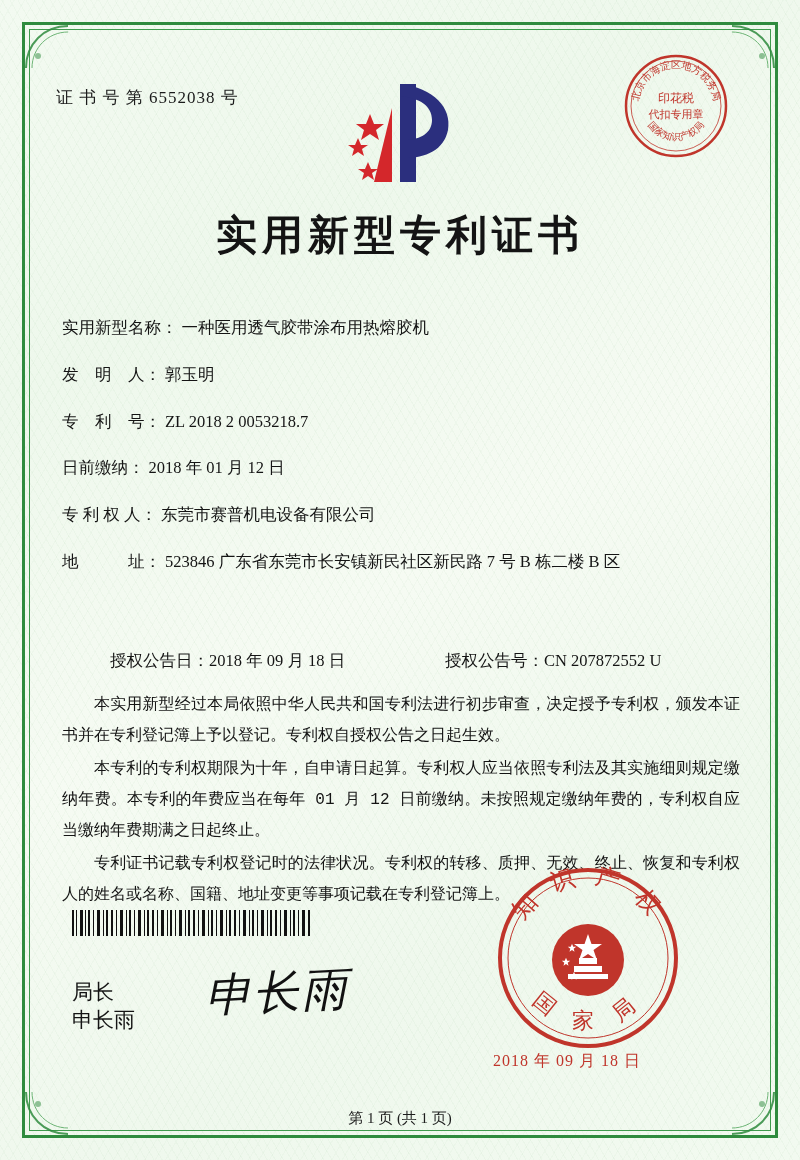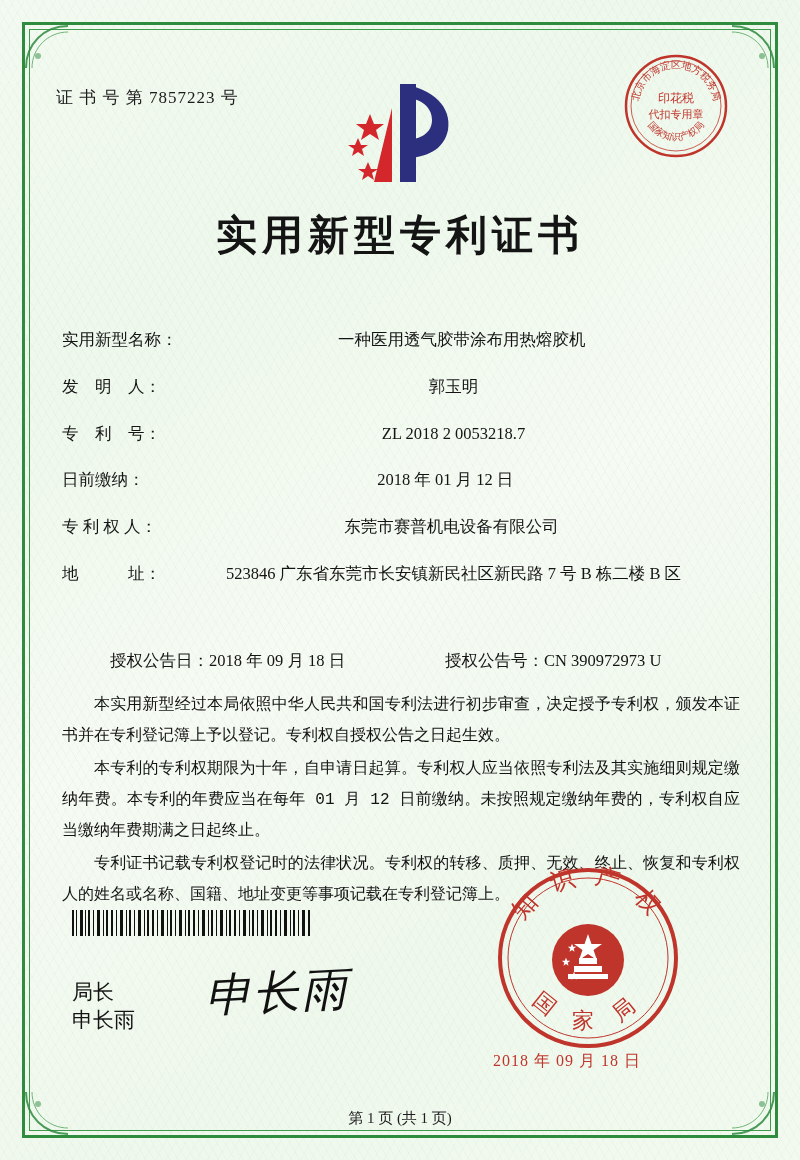--- a/index.html
+++ b/index.html
@@ -99,23 +99,22 @@
     font-size: 41px;
     font-weight: bold;
     letter-spacing: 5px;
     color: #141414;
     font-family: "Liberation Serif", "DejaVu Serif", serif;
   }
 
   .fields {
     position: absolute;
     left: 62px;
-    top: 328px;
+    top: 316px;
     width: 680px;
-    text-align: center;
   }
   .field-row {
     display: flex;
     align-items: baseline;
     margin-bottom: 22px;
     font-size: 16.5px;
     color: #141414;
     line-height: 1.5;
   }
   .field-label {
@@ -238,21 +237,21 @@
     <circle cx="14" cy="32" r="3" fill="#2f8b3e" opacity="0.6"></circle>
   </svg>
   <svg class="corner-orn corner-br" viewBox="0 0 46 46">
     <path d="M2 44 C2 20 20 2 44 2" fill="none" stroke="#2f8b3e" stroke-width="2"></path>
     <path d="M8 44 C8 24 24 8 44 8" fill="none" stroke="#57a861" stroke-width="1"></path>
     <circle cx="14" cy="32" r="3" fill="#2f8b3e" opacity="0.6"></circle>
   </svg>
 
   <div class="content">
 
-    <div class="cert-no">证 书 号 第 7857223 号</div>
+    <div class="cert-no">证 书 号 第 6552038 号</div>
 
     <svg class="logo" viewBox="0 0 140 110">
       <path d="M70 6 L70 104 L86 104 L86 6 Z" fill="#2b2f7e"></path>
       <path d="M70 6 C104 10 122 30 118 52 C114 72 96 80 74 80 L74 62 C92 62 102 54 102 42 C102 28 90 20 70 18 Z" fill="#2b2f7e"></path>
       <path d="M62 104 L44 104 L62 30 Z" fill="#d4272b"></path>
       <path d="M62 104 L62 30 L70 18 L70 104 Z" fill="#2b2f7e" opacity="0.0"></path>
       <g fill="#d4272b">
         <polygon points="40,36 44,46 54,46 46,52 49,62 40,56 31,62 34,52 26,46 36,46"></polygon>
         <polygon points="28,60 31,67 38,67 32,71 34,78 28,74 22,78 24,71 18,67 25,67"></polygon>
         <polygon points="38,84 41,91 48,91 42,95 44,102 38,98 32,102 34,95 28,91 35,91"></polygon>
@@ -301,21 +300,21 @@
         <span class="field-label">地　　　址：</span>
         <span class="field-value">523846 广东省东莞市长安镇新民社区新民路 7 号 B 栋二楼 B 区</span>
       </div>
     </div>
 
     <div class="grant-row">
       <div class="grant-left">
         <span>授权公告日：</span><span>2018 年 09 月 18 日</span>
       </div>
       <div class="grant-right">
-        <span>授权公告号：</span><span>CN 390972973 U</span>
+        <span>授权公告号：</span><span>CN 207872552 U</span>
       </div>
     </div>
 
     <div class="paragraphs">
       <p>本实用新型经过本局依照中华人民共和国专利法进行初步审查，决定授予专利权，颁发本证书并在专利登记簿上予以登记。专利权自授权公告之日起生效。</p>
       <p>本专利的专利权期限为十年，自申请日起算。专利权人应当依照专利法及其实施细则规定缴纳年费。本专利的年费应当在每年 01 月 12 日前缴纳。未按照规定缴纳年费的，专利权自应当缴纳年费期满之日起终止。</p>
       <p>专利证书记载专利权登记时的法律状况。专利权的转移、质押、无效、终止、恢复和专利权人的姓名或名称、国籍、地址变更等事项记载在专利登记簿上。</p>
     </div>
 
     <svg class="barcode" viewBox="0 0 240 26" preserveAspectRatio="none">

